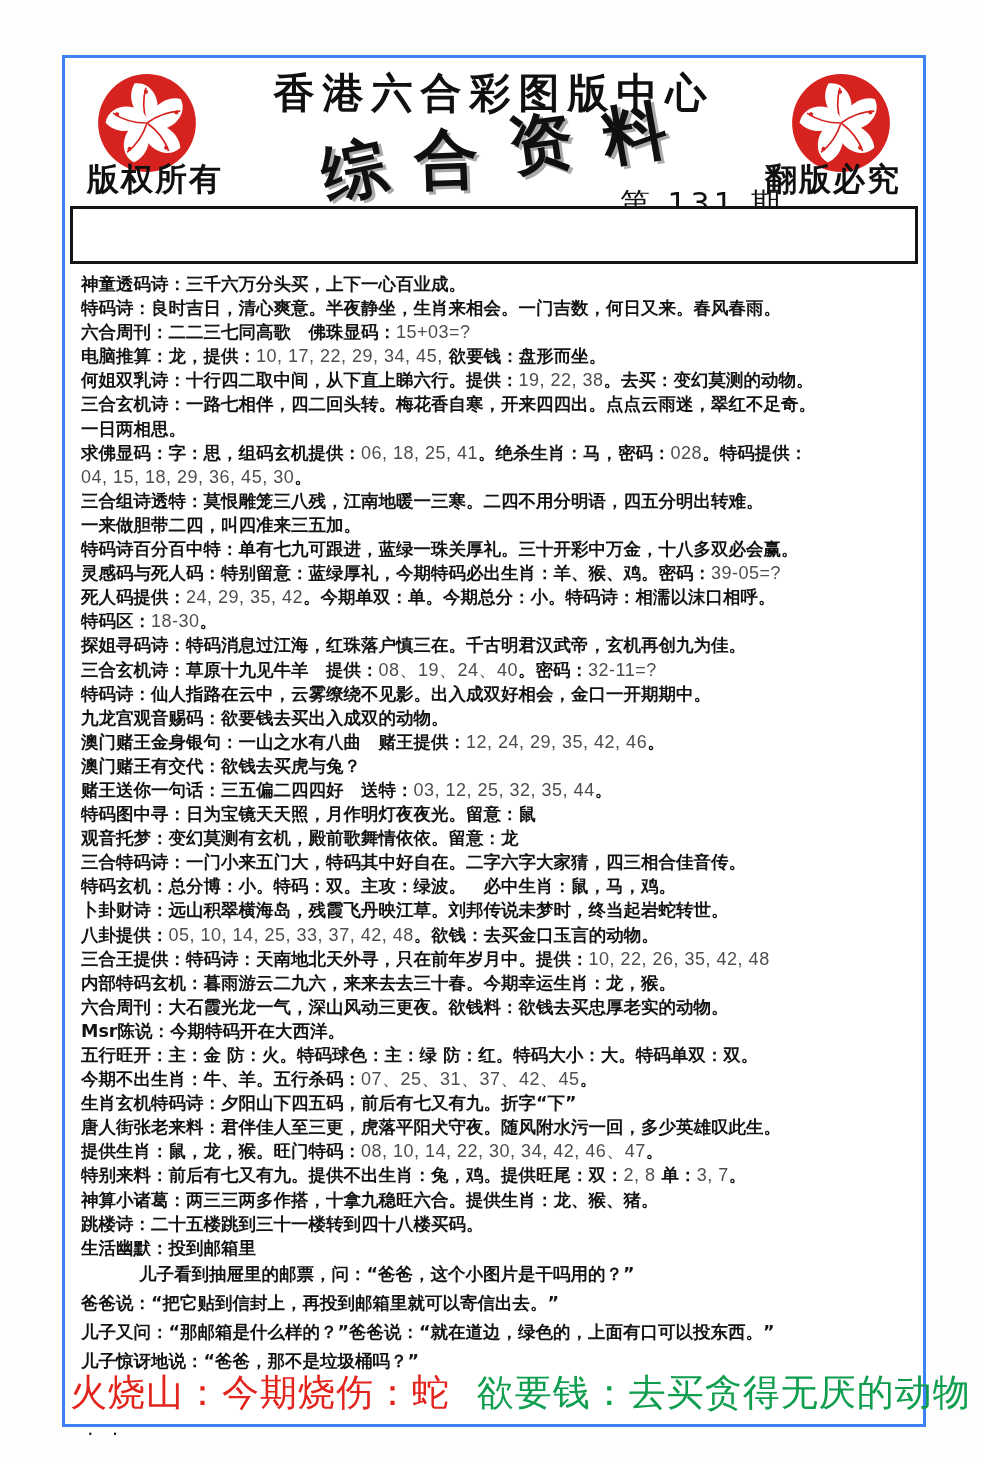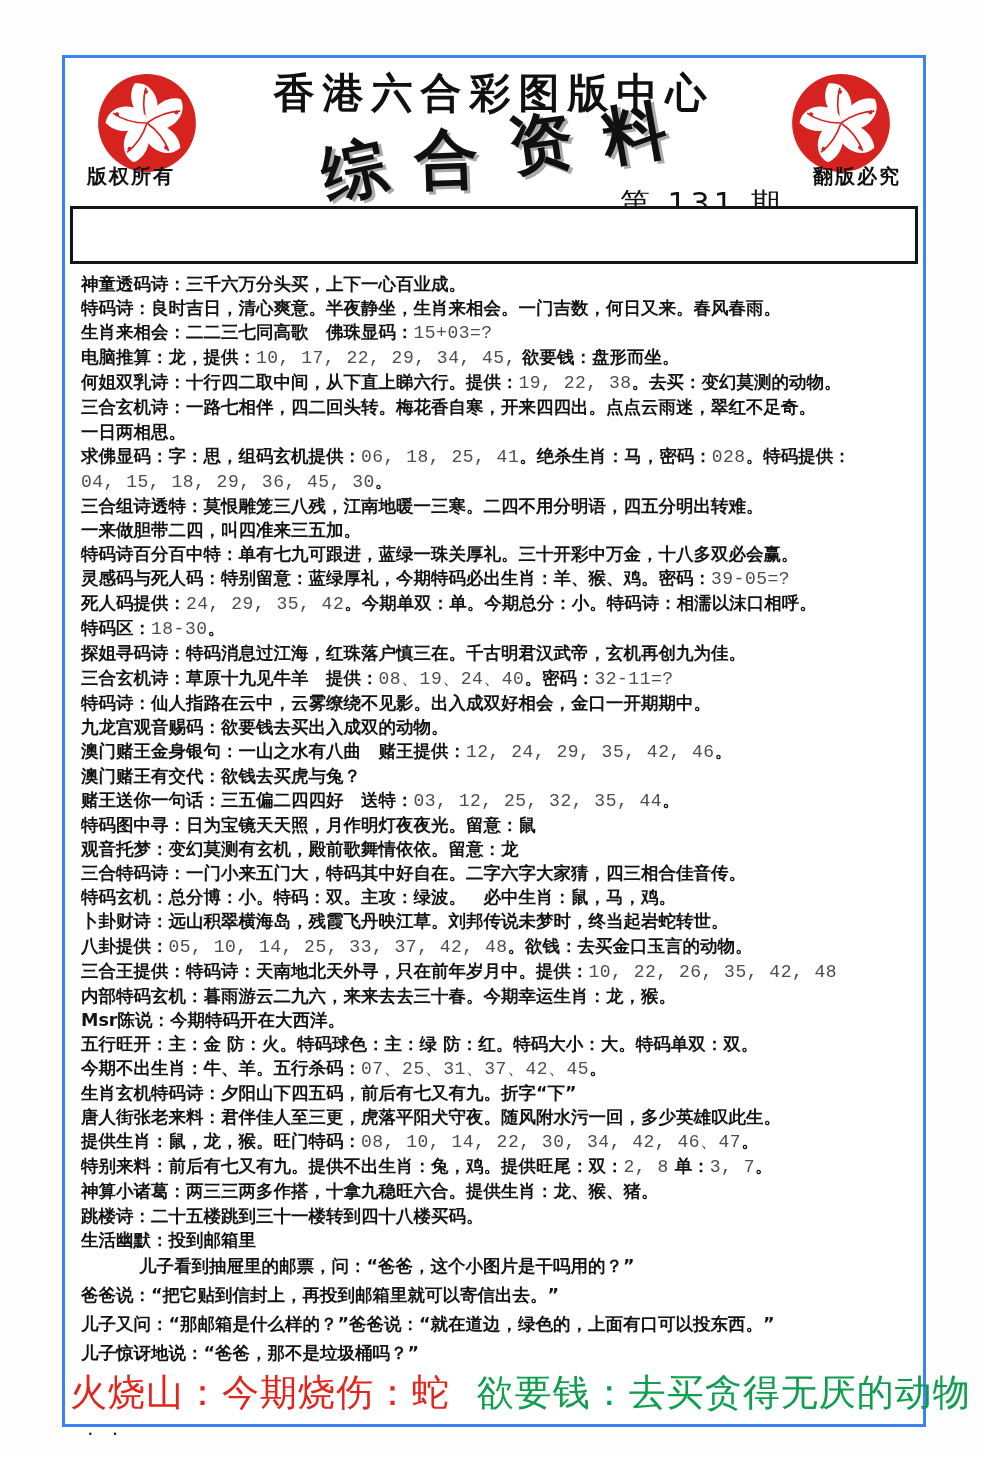--- a/index.html
+++ b/index.html
@@ -29,39 +29,39 @@
   }
   .mt0 { transform:rotate(-12deg) translateY(18px); }
   .mt1 { transform:rotate(-2deg)  translateY(6px);  }
   .mt2 { transform:rotate(-8deg)  translateY(-10px);}
   .mt3 { transform:rotate(-10deg) translateY(-20px);}
   .issue {
     position:absolute; top:126px; left:555px;
     font-size:30px; font-weight:400; letter-spacing:4px; white-space:nowrap;
   }
   .corner-note {
-    position:absolute; bottom:16px; font-size:20px; font-weight:900;
+    position:absolute; bottom:4px; font-size:32px; font-weight:900;
     letter-spacing:2px; white-space:nowrap;
   }
   .corner-note.left  { left:22px; }
   .corner-note.right { right:22px;margin-left:16px; }
   
   .empty-box {
     position:absolute; top:148px; left:5px; right:5px; height:52px;
     border:3px solid #151515; background:#fff;
   }
   
   .body-lines { position:absolute; top:214px; left:16px; right:8px; }
   .line {
     font-size:17.5px; font-weight:bold; line-height:24.1px;
     white-space:nowrap; overflow:hidden;
   }
   .line .zh { color:#131313; }
   .line .num {
-    color:#4d4d4d; font-weight:500; font-family:Liberation Mono, monospace;
+    color:#4d4d4d; font-weight:500; font-family:Liberation Sans, sans-serif;
     font-size:18px; letter-spacing:0.5px;
   }
   .line.indent { padding-left:58px; }
   .line.wide { line-height:29px; }
   
   .banner {
     position:absolute; left:5px; right:5px; bottom:6px; text-align:center;
     font-size:37px; font-weight:400; letter-spacing:1px; white-space:nowrap;
   }
   .banner .red   { color:#e2241c; margin-right:14px; }
@@ -148,21 +148,21 @@
     <div class="issue">第 131 期</div>
     <div class="corner-note left">版权所有</div>
     <div class="corner-note right">翻版必究</div>
   </div>
 
   <div class="empty-box"></div>
 
   <div class="body-lines">
       <div class="line"><span class="zh">神童透码诗：三千六万分头买，上下一心百业成。</span></div>
       <div class="line"><span class="zh">特码诗：良时吉日，清心爽意。半夜静坐，生肖来相会。一门吉数，何日又来。春风春雨。</span></div>
-      <div class="line"><span class="zh">生肖来相会：二二三七同高歌　佛珠显码：</span><span class="num">15+03=?</span></div>
+      <div class="line"><span class="zh">六合周刊：二二三七同高歌　佛珠显码：</span><span class="num">15+03=?</span></div>
       <div class="line"><span class="zh">电脑推算：龙，提供：</span><span class="num">10, 17, 22, 29, 34, 45,</span><span class="zh"> 欲要钱：盘形而坐。</span></div>
       <div class="line"><span class="zh">何姐双乳诗：十行四二取中间，从下直上睇六行。提供：</span><span class="num">19, 22, 38</span><span class="zh">。去买：变幻莫测的动物。</span></div>
       <div class="line"><span class="zh">三合玄机诗：一路七相伴，四二回头转。梅花香自寒，开来四四出。点点云雨迷，翠红不足奇。</span></div>
       <div class="line"><span class="zh">一日两相思。</span></div>
       <div class="line"><span class="zh">求佛显码：字：思，组码玄机提供：</span><span class="num">06, 18, 25, 41</span><span class="zh">。绝杀生肖：马，密码：</span><span class="num">028</span><span class="zh">。特码提供：</span></div>
       <div class="line"><span class="num">04, 15, 18, 29, 36, 45, 30</span><span class="zh">。</span></div>
       <div class="line"><span class="zh">三合组诗透特：莫恨雕笼三八残，江南地暖一三寒。二四不用分明语，四五分明出转难。</span></div>
       <div class="line"><span class="zh">一来做胆带二四，叫四准来三五加。</span></div>
       <div class="line"><span class="zh">特码诗百分百中特：单有七九可跟进，蓝绿一珠关厚礼。三十开彩中万金，十八多双必会赢。</span></div>
       <div class="line"><span class="zh">灵感码与死人码：特别留意：蓝绿厚礼，今期特码必出生肖：羊、猴、鸡。密码：</span><span class="num">39-05=?</span></div>
@@ -176,20 +176,21 @@
       <div class="line"><span class="zh">澳门赌王有交代：欲钱去买虎与兔？</span></div>
       <div class="line"><span class="zh">赌王送你一句话：三五偏二四四好　送特：</span><span class="num">03, 12, 25, 32, 35, 44</span><span class="zh">。</span></div>
       <div class="line"><span class="zh">特码图中寻：日为宝镜天天照，月作明灯夜夜光。留意：鼠</span></div>
       <div class="line"><span class="zh">观音托梦：变幻莫测有玄机，殿前歌舞情依依。留意：龙</span></div>
       <div class="line"><span class="zh">三合特码诗：一门小来五门大，特码其中好自在。二字六字大家猜，四三相合佳音传。</span></div>
       <div class="line"><span class="zh">特码玄机：总分博：小。特码：双。主攻：绿波。　必中生肖：鼠，马，鸡。</span></div>
       <div class="line"><span class="zh">卜卦财诗：远山积翠横海岛，残霞飞丹映江草。刘邦传说未梦时，终当起岩蛇转世。</span></div>
       <div class="line"><span class="zh">八卦提供：</span><span class="num">05, 10, 14, 25, 33, 37, 42, 48</span><span class="zh">。欲钱：去买金口玉言的动物。</span></div>
       <div class="line"><span class="zh">三合王提供：特码诗：天南地北天外寻，只在前年岁月中。提供：</span><span class="num">10, 22, 26, 35, 42, 48</span></div>
       <div class="line"><span class="zh">内部特码玄机：暮雨游云二九六，来来去去三十春。今期幸运生肖：龙，猴。</span></div>
+      <div class="line"><span class="zh">六合周刊：大石霞光龙一气，深山风动三更夜。欲钱料：欲钱去买忠厚老实的动物。</span></div>
       <div class="line"><span class="zh">Msr陈说：今期特码开在大西洋。</span></div>
       <div class="line"><span class="zh">五行旺开：主：金 防：火。特码球色：主：绿 防：红。特码大小：大。特码单双：双。</span></div>
       <div class="line"><span class="zh">今期不出生肖：牛、羊。五行杀码：</span><span class="num">07、25、31、37、42、45</span><span class="zh">。</span></div>
       <div class="line"><span class="zh">生肖玄机特码诗：夕阳山下四五码，前后有七又有九。折字“下”</span></div>
       <div class="line"><span class="zh">唐人街张老来料：君伴佳人至三更，虎落平阳犬守夜。随风附水污一回，多少英雄叹此生。</span></div>
       <div class="line"><span class="zh">提供生肖：鼠，龙，猴。旺门特码：</span><span class="num">08, 10, 14, 22, 30, 34, 42, 46、47</span><span class="zh">。</span></div>
       <div class="line"><span class="zh">特别来料：前后有七又有九。提供不出生肖：兔，鸡。提供旺尾：双：</span><span class="num">2, 8</span><span class="zh"> 单：</span><span class="num">3, 7</span><span class="zh">。</span></div>
       <div class="line"><span class="zh">神算小诸葛：两三三两多作搭，十拿九稳旺六合。提供生肖：龙、猴、猪。</span></div>
       <div class="line"><span class="zh">跳楼诗：二十五楼跳到三十一楼转到四十八楼买码。</span></div>
       <div class="line"><span class="zh">生活幽默：投到邮箱里</span></div>

